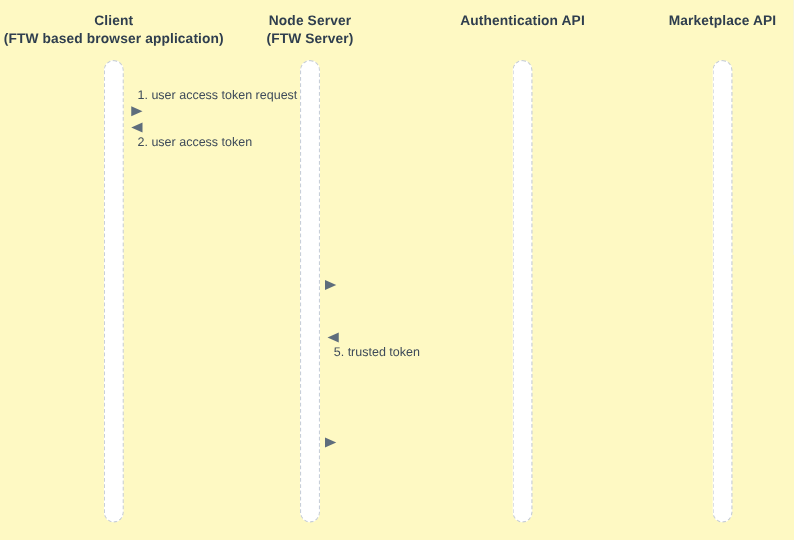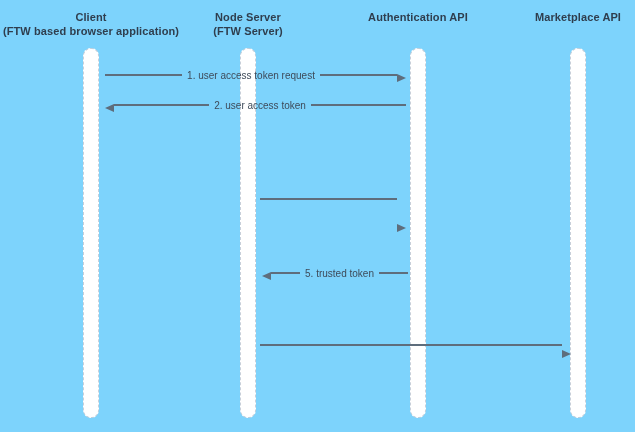--- a/index.html
+++ b/index.html
@@ -4,21 +4,21 @@
 <style>
   html, body {
     margin: 0;
     padding: 0;
     background: #edf0f4;
   }
   .stage {
     position: relative;
     width: 635px;
     height: 432px;
-    background: #7dd3fc;
+    background: #fef9c3;
     overflow: hidden;
     font-family: "Liberation Sans", sans-serif;
   }
   
   .participant {
     position: absolute;
     top: 10px;
     width: 220px;
     text-align: center;
     color: #2f3e4e;
@@ -35,21 +35,22 @@
     width: 16px;
     background: #ffffff;
     border: 1px dashed #c8cfd9;
     border-radius: 8px;
     box-sizing: border-box;
   }
   
   .msg {
     position: absolute;
     display: flex;
-    align-items: flex-end;
+    align-items: flex-start;
+    flex-direction: column;
   }
   .seg {
     flex: 1 1 0;
     height: 0;
     border-top: 2px solid #5e6d7c;
     align-self: center;
   }
   .seg.wide { flex-grow: 1.6; }
   .mlabel {
     padding: 0 5px;

